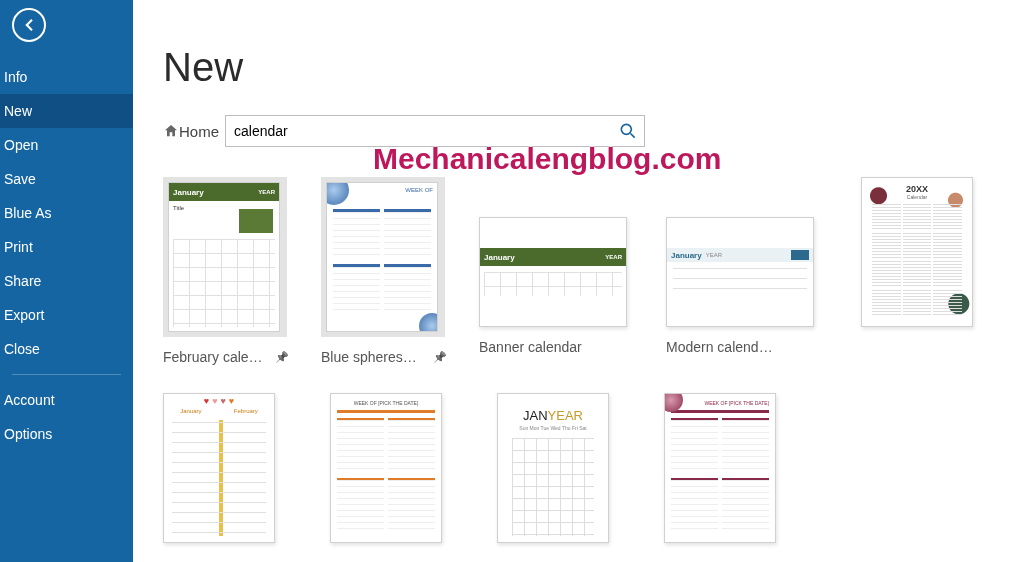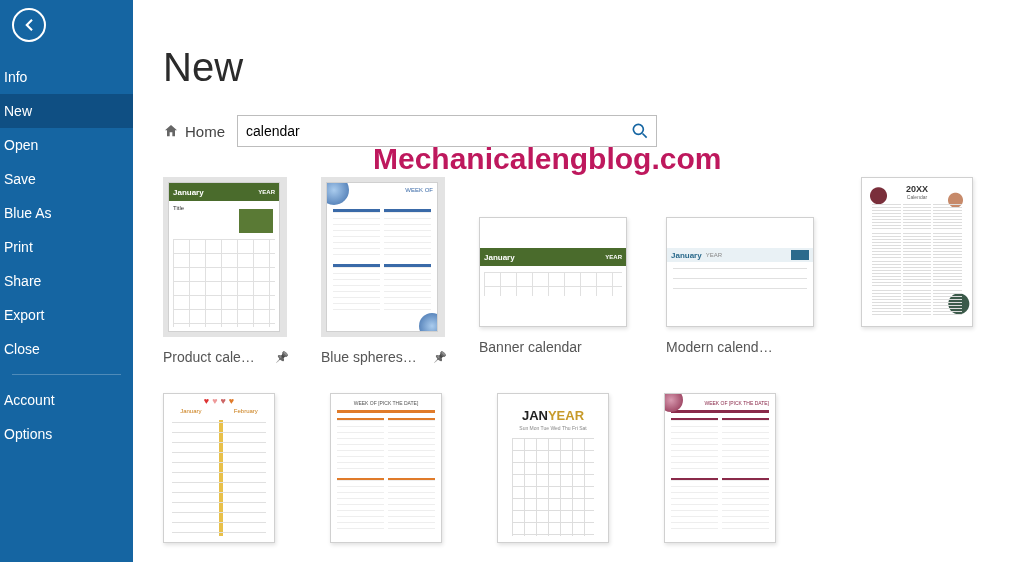--- a/index.html
+++ b/index.html
@@ -13,21 +13,21 @@
   .back-btn svg { fill:#fff; }
   .menu { display:flex; flex-direction: column; margin-top: 10px; }
   .menu-item { padding: 9px 4px; font-size: 14px; cursor:pointer; }
   .menu-item.selected { background: #0f4f83; }
   .menu-sep { height: 1px; background: rgba(255,255,255,0.25); margin: 8px 12px; }
 
   
   .main { flex:1; position: relative; padding: 0 0 0 30px; background:#fff; overflow:hidden; }
   .title { font-size: 40px; font-weight: 300; color:#2b2b2b; margin-top: 45px; }
 
-  .breadcrumb-row { display:flex; align-items:center; margin-top: 25px; gap:6px; }
+  .breadcrumb-row { display:flex; align-items:center; margin-top: 25px; }
   .home-icon { width: 16px; height: 16px; color:#555; }
   .home-label { font-size: 15px; color:#444; margin-right:6px; }
   .search-wrap { display:flex; border:1px solid #bdbdbd; height: 32px; width: 420px;}
   .search-input { flex:1; border:none; outline:none; padding: 0 8px; font-size:14px; }
   .search-btn { width: 32px; display:flex; align-items:center; justify-content:center; cursor:pointer; }
 
   .watermark { position:absolute; top: 142px; left: 240px; font-size: 30px; font-weight:700; color:#be185d; text-shadow: 0 0 2px #fff, 0 0 2px #fff; pointer-events:none; }
 
   .templates { margin-top: 30px; display:flex; flex-wrap: wrap; gap: 28px 32px; padding-right:10px; }
   .card { width: 135px; display:flex; flex-direction:column; cursor:pointer; }
@@ -102,21 +102,21 @@
         <div class="card" style="width: 126px;">
           <div class="halo">
             <div class="thumb">
               <div class="tb-band" style="background:#4a6b2c">January<span style="margin-left:auto;font-size:6px">YEAR</span></div>
               <div style="margin:4px;font-size:6px;color:#333">Title</div>
               <div style="position:absolute;right:6px;top:26px;width:34px;height:24px;background:#5a7a35"></div>
               <div class="tb-grid" style="top:56px"></div>
             </div>
           </div>
           <div class="caption-row">
-            <div class="caption">Product cale…</div>
+            <div class="caption">February cale…</div>
             <div class="pin" style="filter: grayscale(1); font-size: 11px;">📌</div>
           </div>
         </div>
         <div class="card" style="width: 126px;">
           <div class="halo">
             <div class="thumb">
               <div style="position:absolute;right:4px;top:4px;font-size:6px;color:#3a6aa8">WEEK OF</div>
               <div style="position:absolute;left:-8px;top:-8px;width:30px;height:30px;border-radius:50%;background:radial-gradient(#aaccee,#3a6aa8)"></div>
               <div style="position:absolute;right:-8px;bottom:-8px;width:26px;height:26px;border-radius:50%;background:radial-gradient(#aaccee,#3a6aa8)"></div>
               <div style="position:absolute;left:6px;right:6px;top:26px;bottom:16px;display:grid;grid-template-columns:1fr 1fr;grid-template-rows:1fr 1fr;gap:4px">
@@ -203,21 +203,21 @@
               <div style="position:absolute;left:6px;right:6px;top:24px;bottom:8px;display:grid;grid-template-columns:1fr 1fr;grid-template-rows:1fr 1fr;gap:4px">
                 <div style="border-top:2px solid #e07b2a;background:repeating-linear-gradient(#eee 0 1px,transparent 1px 6px)"></div>
               <div style="border-top:2px solid #e07b2a;background:repeating-linear-gradient(#eee 0 1px,transparent 1px 6px)"></div>
               <div style="border-top:2px solid #e07b2a;background:repeating-linear-gradient(#eee 0 1px,transparent 1px 6px)"></div>
               <div style="border-top:2px solid #e07b2a;background:repeating-linear-gradient(#eee 0 1px,transparent 1px 6px)"></div>
               </div>
           </div>
         </div>
         <div class="card" style="width: 135px;">
           <div class="thumb">
-            <div style="text-align:center;padding-top:14px;font-size:13px;font-weight:bold"><span style="color:#222">JAN</span><span style="color:#c79a2a">YEAR</span></div>
+            <div style="text-align:center;padding-top:14px;font-size:13px;font-weight:normal"><span style="color:#222">JAN</span><span style="color:#c79a2a">YEAR</span></div>
               <div style="text-align:center;font-size:5px;color:#888;margin-top:2px">Sun Mon Tue Wed Thu Fri Sat</div>
               <div class="tb-lines" style="top:44px;left:14px;right:14px;background:repeating-linear-gradient(#ddd 0 1px,transparent 1px 12px),repeating-linear-gradient(90deg,#ddd 0 1px,transparent 1px 12px)"></div>
           </div>
         </div>
         <div class="card" style="width: 135px;">
           <div class="thumb">
             <div style="position:absolute;left:-6px;top:-6px;width:24px;height:24px;border-radius:50%;background:radial-gradient(#d89ab0,#8a2a4a)"></div>
               <div style="text-align:right;font-size:5px;color:#8a2a4a;padding:6px 6px 0 0">WEEK OF [PICK THE DATE]</div>
               <div style="height:3px;background:#8a2a4a;margin:4px 6px"></div>
               <div style="position:absolute;left:6px;right:6px;top:24px;bottom:8px;display:grid;grid-template-columns:1fr 1fr;grid-template-rows:1fr 1fr;gap:4px">

